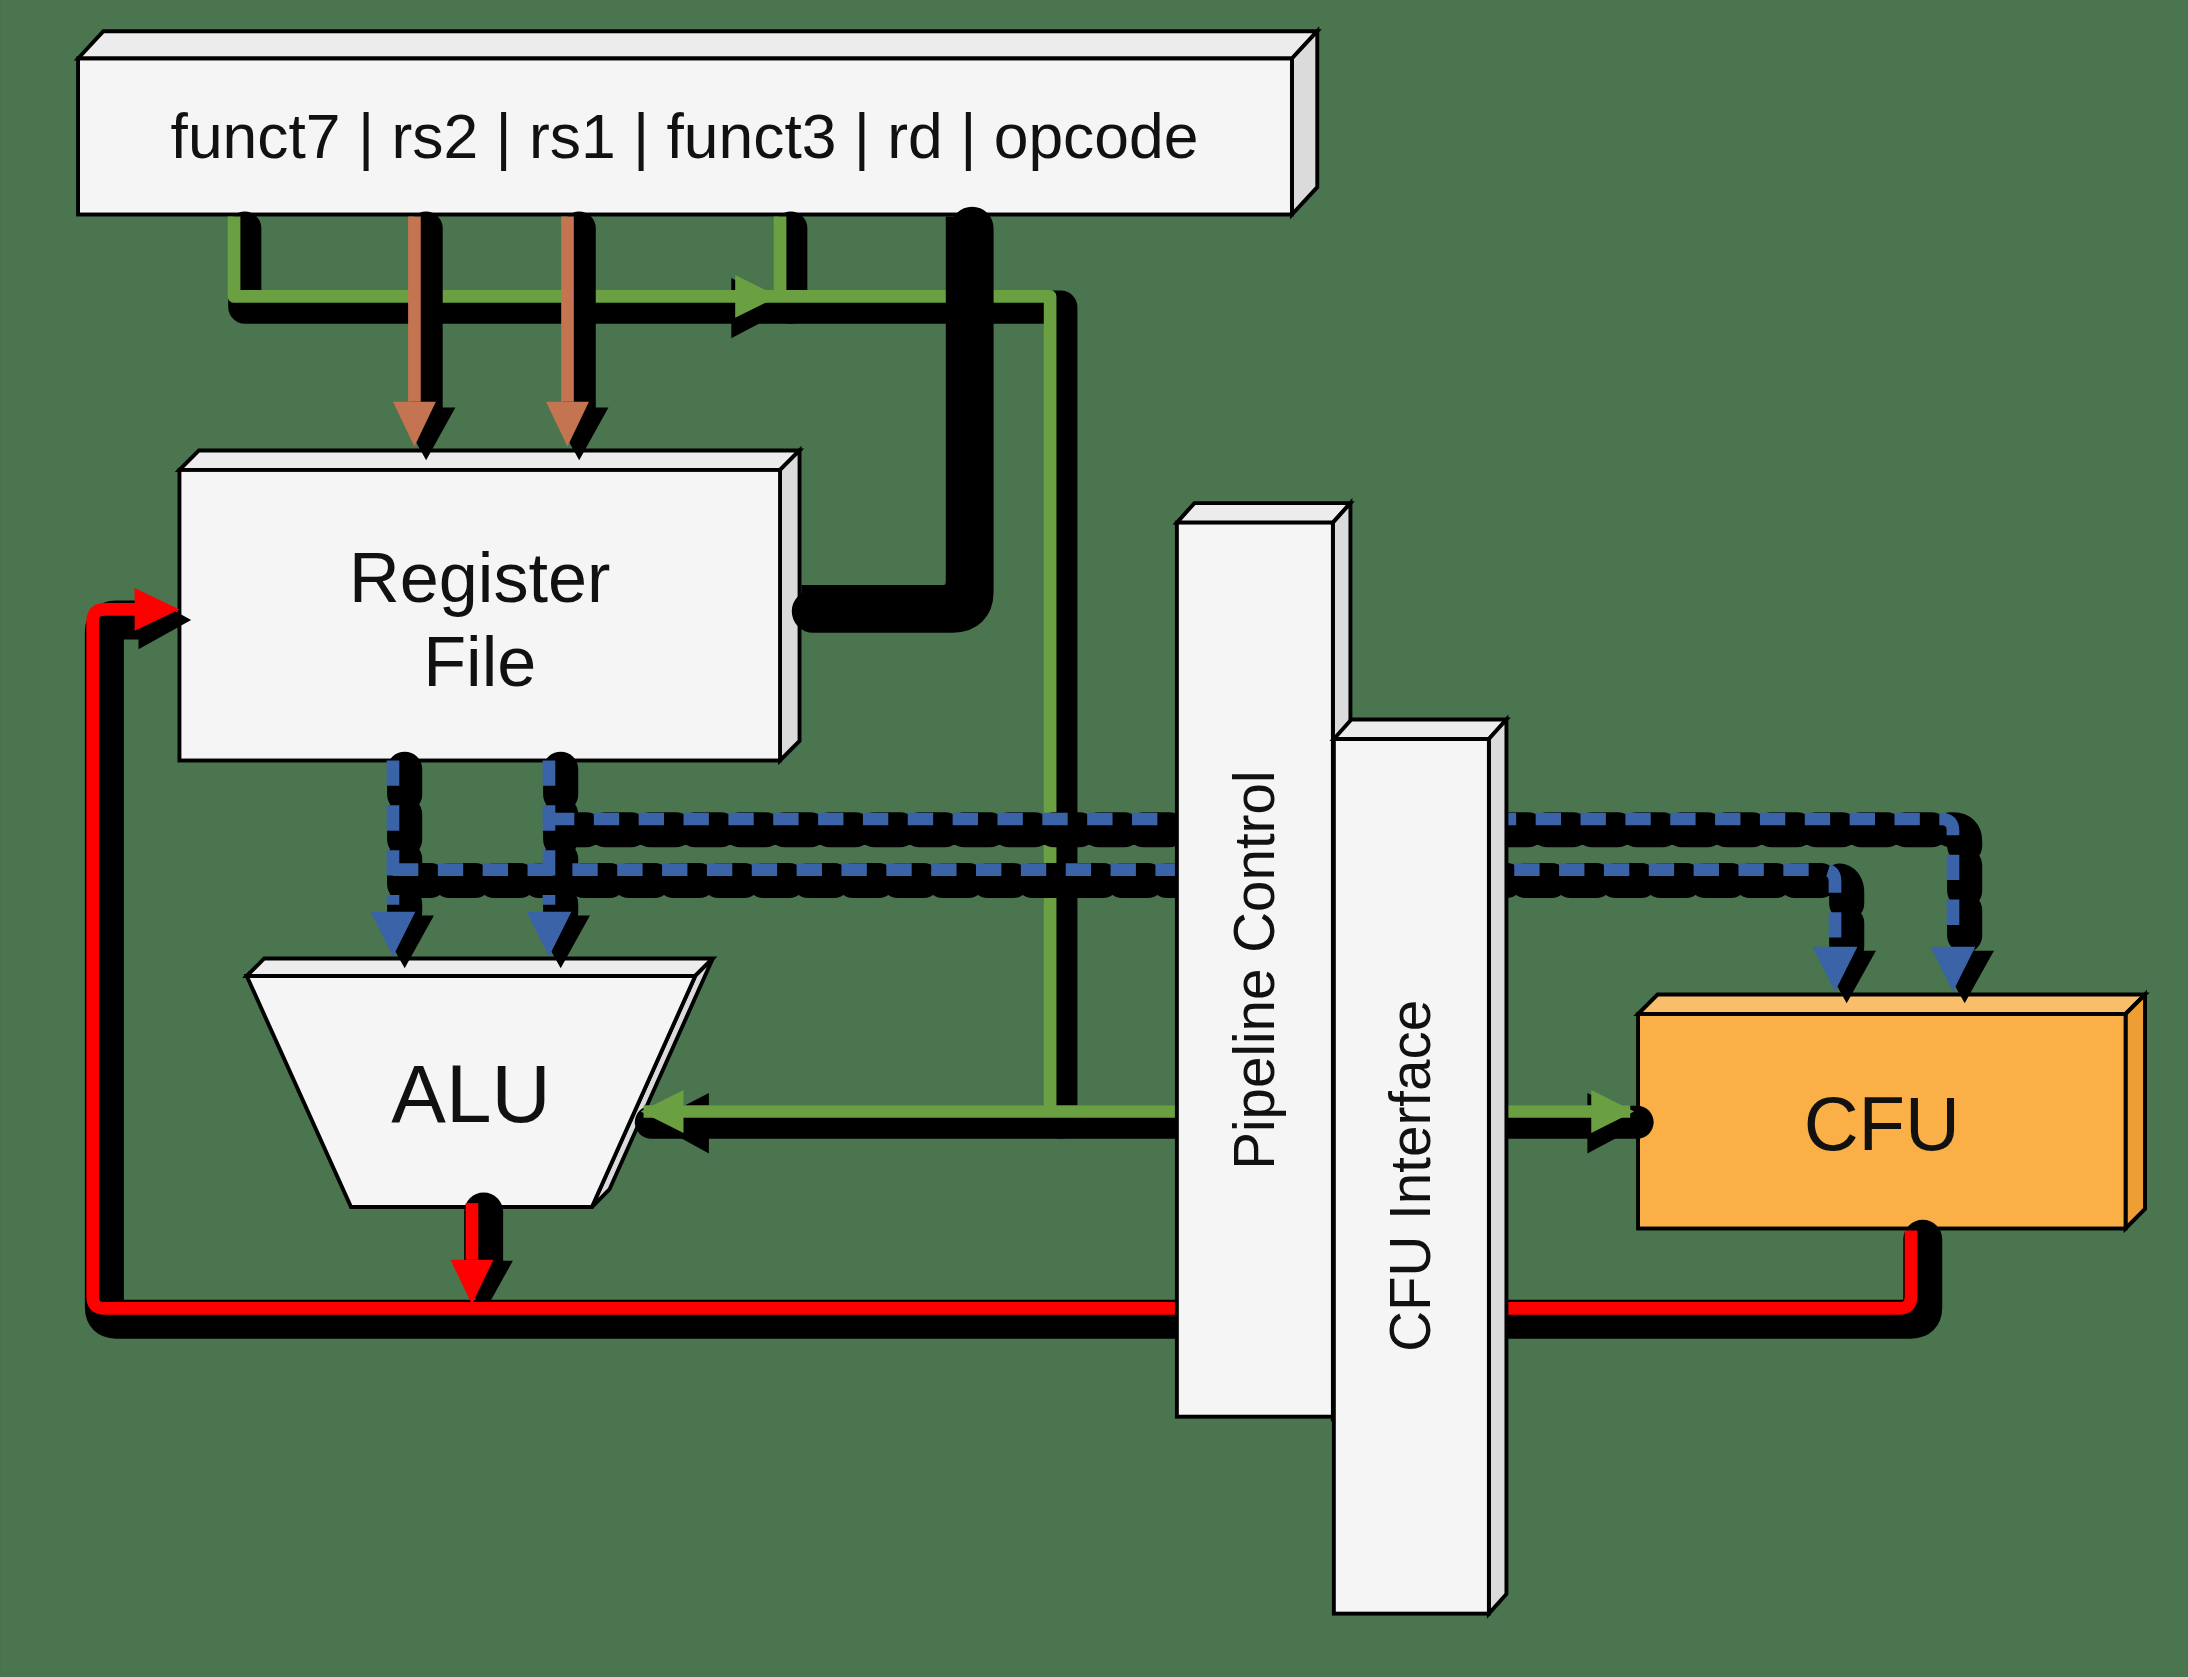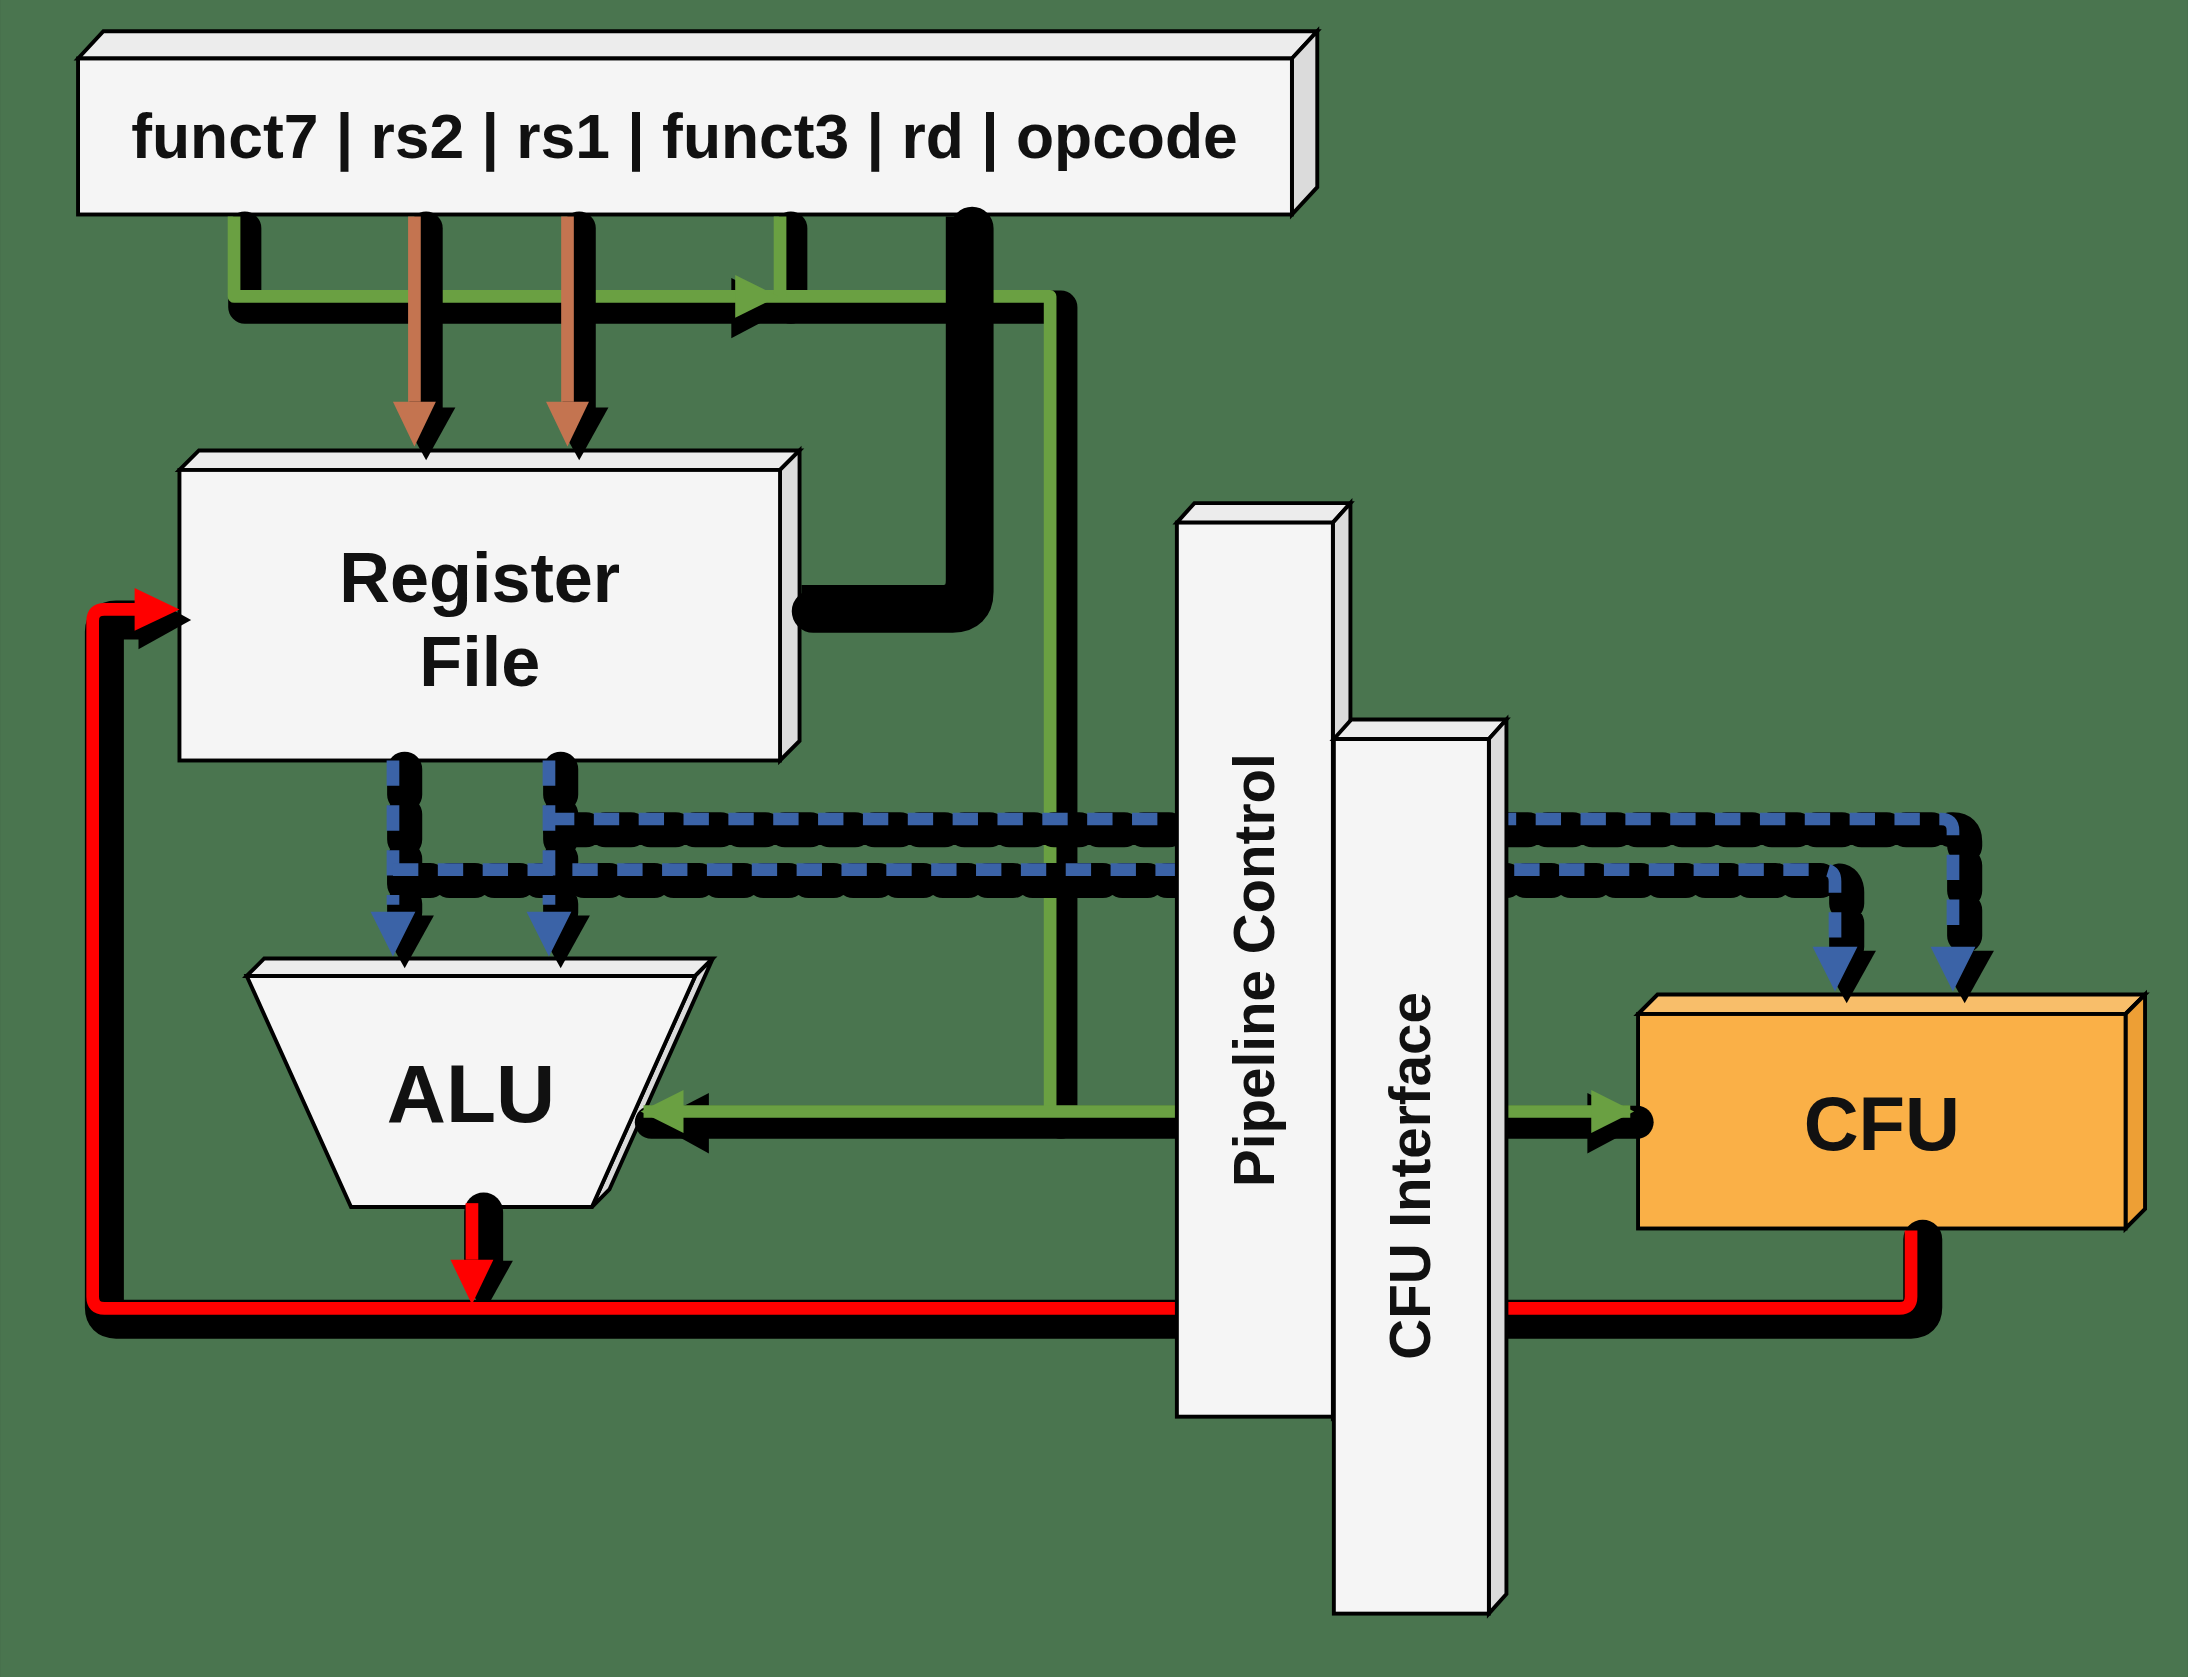--- a/index.html
+++ b/index.html
@@ -1,16 +1,16 @@
 <!DOCTYPE html>
 <html><head>
 <meta charset="utf-8">
 <style>
   html,body{margin:0;padding:0;background:#333;}
-  .stage{width:2188px;height:1677px;position:relative;font-family:"Liberation Sans",sans-serif;font-weight:bold;}
+  .stage{width:2188px;height:1677px;position:relative;font-family:"Liberation Sans",sans-serif;}
   svg{display:block;}
   .face{stroke:#000;stroke-width:4;}
   .wire{fill:none;stroke-linecap:butt;stroke-linejoin:round;}
   .wire-thin{stroke-width:13;}
   .wire-rd{stroke-width:30;}
   .shadow{fill:none;stroke:#000;stroke-linecap:round;stroke-linejoin:round;}
   .sh34{stroke-width:34;}
   .sh40{stroke-width:40;}
   .sh44{stroke-width:44;}
   .dash-blue{stroke-dasharray:26 20;}

